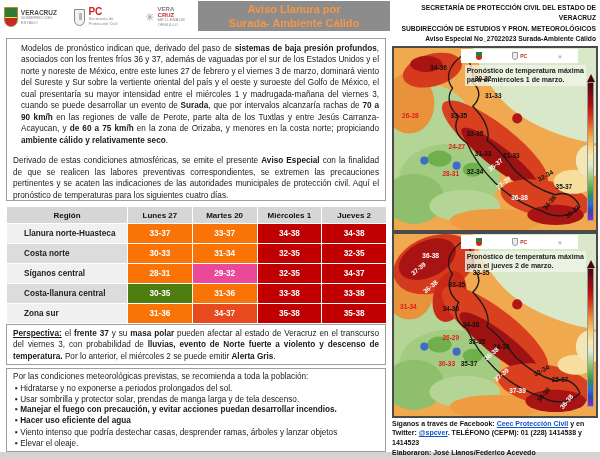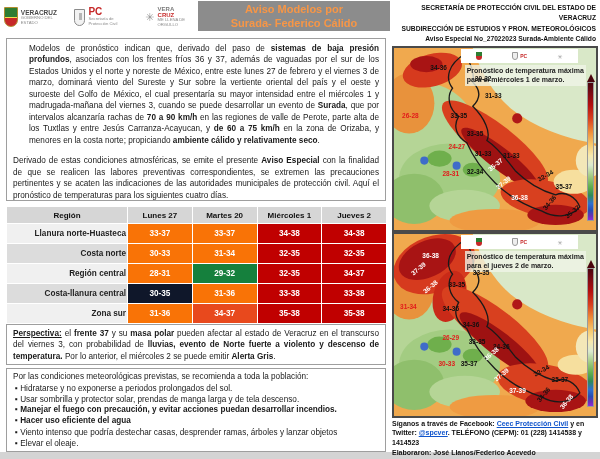--- a/index.html
+++ b/index.html
@@ -18,27 +18,27 @@
   .ast{font-size:11px;color:#9a9a9a;line-height:1;}
   .vc1{font-size:6px;font-weight:bold;color:#7a7a7a;line-height:1;}
   .vc2{font-size:6px;font-weight:bold;color:#c62828;line-height:1;}
   .title-banner{position:absolute;left:198px;top:1px;width:192px;height:30px;background:#8c8c8c;
                 color:#f79646;font-weight:bold;font-size:11px;line-height:14px;text-align:center;padding-top:1px;box-sizing:border-box;}
   .org-lines{position:absolute;left:392px;top:3px;width:204px;text-align:right;
              font-size:6.7px;font-weight:bold;color:#111;line-height:1.55;}
   
   .para-box{position:absolute;left:6px;top:38px;width:380px;height:163px;border:1px solid #9e9e9e;
             padding:4px 6px;box-sizing:border-box;font-size:8.2px;line-height:1.4;text-align:justify;}
-  .para-box p{margin:0 0 9px 16px;}
+  .para-box p{margin:0 0 9px 8px;}
   .para-box p:last-child{margin:0;}
   .temp-table{position:absolute;left:6px;top:206px;width:381px;border-collapse:separate;border-spacing:1.5px;table-layout:fixed;}
   .t-title{background:#7f7f7f;color:#fff;font-size:8px;font-weight:bold;height:14px;text-align:center;}
   .cols th{background:#d6d6d6;color:#111;font-size:8px;font-weight:bold;height:14px;}
   .cols th:first-child{}
-  td.region{font-size:8.2px;font-weight:bold;color:#222;text-align:right;padding-left:5px;height:17px;}
+  td.region{font-size:8.2px;font-weight:bold;color:#222;text-align:left;padding-left:17px;height:17px;}
   td.region.odd{background:#f0f0f0;} td.region.even{background:#dcdcdc;}
   td.val{color:#fff;font-weight:bold;font-size:8.2px;text-align:center;height:17px;}
   .persp-box{position:absolute;left:6px;top:324px;width:380px;height:41px;border:1px solid #9e9e9e;
              padding:3px 6px;box-sizing:border-box;font-size:8.2px;line-height:1.4;text-align:justify;}
   .persp-box p{margin:0;}
   .reco-box{position:absolute;left:6px;top:368px;width:380px;height:84px;border:1px solid #9e9e9e;
             padding:3px 6px;box-sizing:border-box;font-size:8.2px;line-height:1.32;}
   .reco-intro{font-weight:normal;}
   .reco-box ul{margin:1px 0 1px 2px;padding:0;list-style:none;}
   .bottom-strip{position:absolute;left:0;top:452px;width:600px;height:7px;background:#d4d4d4;}
@@ -89,22 +89,22 @@
       <div class="ast">✳</div>
       <div>
         <div class="vc1">VERA</div>
         <div class="vc2">CRUZ</div>
         <div class="l-sub">ME LLENA DE ORGULLO</div>
       </div>
     </div>
   </div>
 
   <div class="title-banner">
-    <div>Aviso Modelos por</div>
-    <div>Surada- Federico Cálido</div>
+    <div>Aviso Llanura por</div>
+    <div>Surada- Ambiente Cálido</div>
   </div>
 
   <div class="org-lines">
     <div>SECRETARÍA DE PROTECCIÓN CIVIL DEL ESTADO DE VERACRUZ</div>
     <div>SUBDIRECCIÓN DE ESTUDIOS Y PRON. METEOROLÓGICOS</div>
     <div>Aviso Especial No_27022023 Surada-Ambiente Cálido</div>
     <div>XALAPA, VER., lunes 27 de febrero de 2023/8:00 h</div>
   </div>
 
   <div class="para-box">
@@ -138,29 +138,29 @@
           <td class="val" style="background: rgb(192, 0, 0);">34-38</td>
         </tr>
         <tr>
           <td class="region even">Costa norte</td>
           <td class="val" style="background: rgb(249, 115, 6);">30-33</td>
           <td class="val" style="background: rgb(249, 115, 6);">31-34</td>
           <td class="val" style="background: rgb(192, 0, 0);">32-35</td>
           <td class="val" style="background: rgb(192, 0, 0);">32-35</td>
         </tr>
         <tr>
-          <td class="region odd">Región central</td>
+          <td class="region odd">Síganos central</td>
           <td class="val" style="background: rgb(249, 115, 6);">28-31</td>
-          <td class="val" style="background: #15803d;">29-32</td>
+          <td class="val" style="background: #ec4899;">29-32</td>
           <td class="val" style="background: rgb(192, 0, 0);">32-35</td>
           <td class="val" style="background: rgb(192, 0, 0);">34-37</td>
         </tr>
         <tr>
           <td class="region even">Costa-llanura central</td>
-          <td class="val" style="background: #0f172a;">30-35</td>
+          <td class="val" style="background: #4d7c0f;">30-35</td>
           <td class="val" style="background: rgb(249, 115, 6);">31-36</td>
           <td class="val" style="background: rgb(192, 0, 0);">33-38</td>
           <td class="val" style="background: rgb(192, 0, 0);">33-38</td>
         </tr>
         <tr>
           <td class="region odd">Zona sur</td>
           <td class="val" style="background: rgb(249, 115, 6);">31-36</td>
           <td class="val" style="background: rgb(232, 73, 29);">34-37</td>
           <td class="val" style="background: rgb(192, 0, 0);">35-38</td>
           <td class="val" style="background: rgb(192, 0, 0);">35-38</td>

